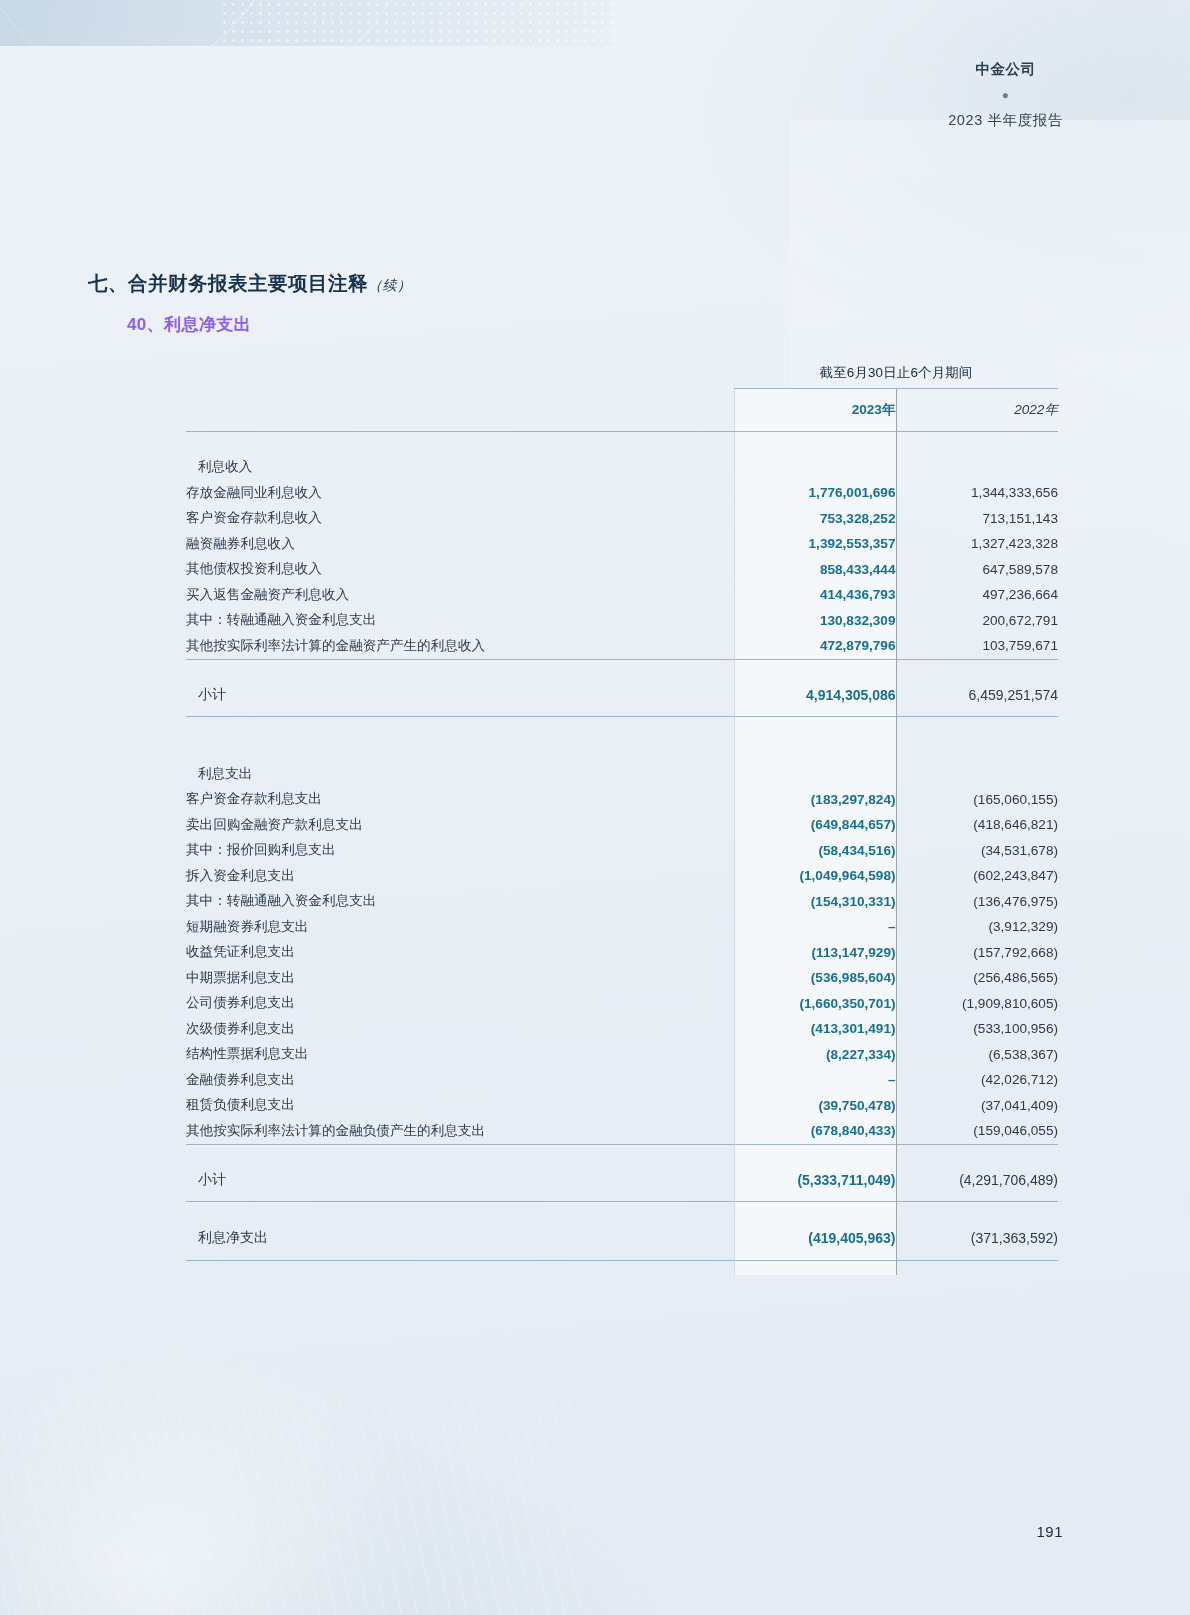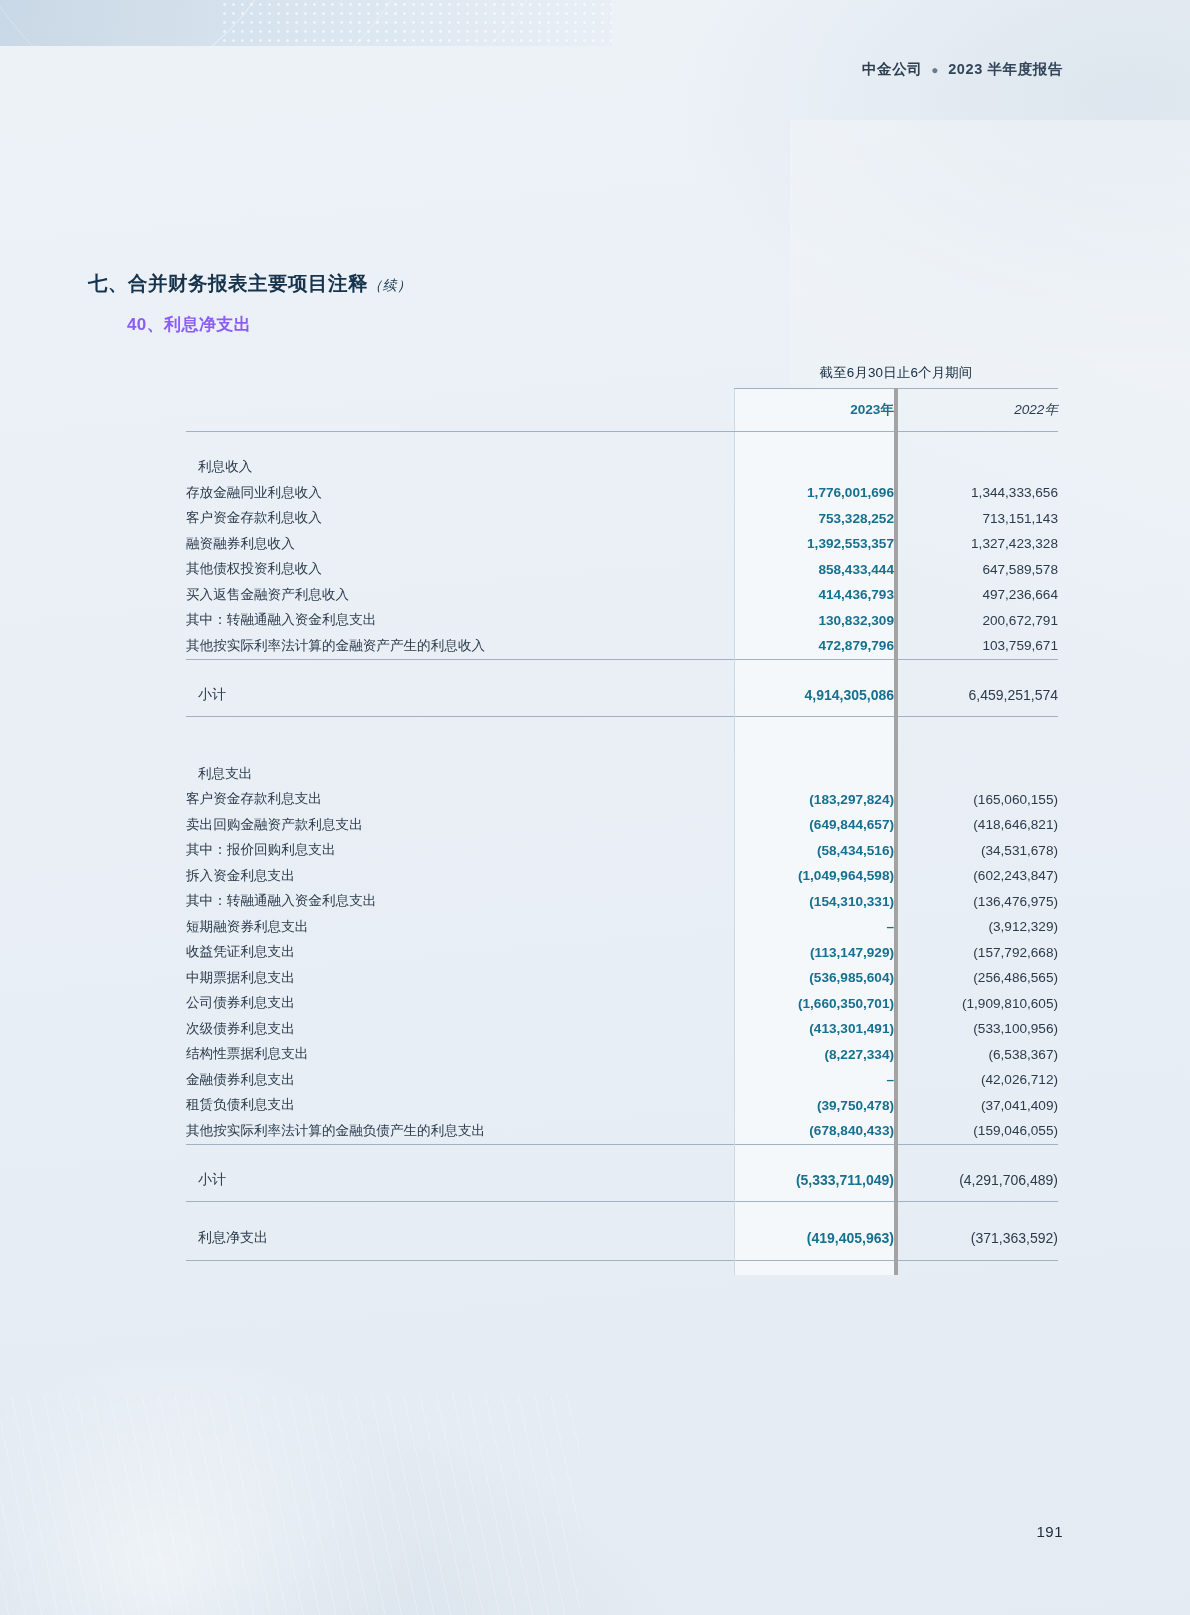--- a/index.html
+++ b/index.html
@@ -54,24 +54,25 @@
 
   
   .page{ position:absolute; inset:0; }
 
   .header-right{
     position:absolute; right:127px; top:60px;
     font-size:14.5px; letter-spacing:.6px;
     color:#2c3e50;
     display:flex; align-items:center; gap:9px;
     white-space:nowrap;
+    flex-direction:column;
   }
   .header-right .company{ font-weight:700; }
   .header-right .dot{ font-size:12px; color:#6a7d90; }
-  .header-right .report{ font-weight:700; color:#33455a; }
+  .header-right .report{ font-weight:400; color:#33455a; }
 
   .section-title{
     position:absolute; left:88px; top:270px;
     font-size:19.5px; font-weight:700; color:#16334d;
     letter-spacing:.5px; white-space:nowrap;
   }
   .section-title .cont{ font-size:14px; font-weight:400; font-style:italic; }
 
   .note-title{
     position:absolute; left:127px; top:313px;
@@ -104,21 +105,21 @@
   .hdr-year td{
     height:42px; text-align:right; padding-right:10px; font-size:13.6px;
     border-bottom:1px solid #9fb2c4;
   }
   .hdr-year .y1{ color:#17708f; font-weight:700; }
   .hdr-year .y2{ color:#2b3b4d;font-style:italic; }
 
   .col-blue{
     background:#f4f8fb;
     border-left:1px solid #cdd9e4;
-    border-right:4px solid #a3a3a3;
+    border-right:1px solid #a3a3a3;
   }
 
   tr.spacer td{ height:22px; }
   tr.spacer-sm td{ height:14px; }
 
   tr.group td.lbl{ padding-left:12px; height:26px; }
   tr.item td.lbl{ height:25.5px; }
   td.lbl{ text-align:left; }
   .ind1{ padding-left:38px; }
   .ind2{ padding-left:62px; }

